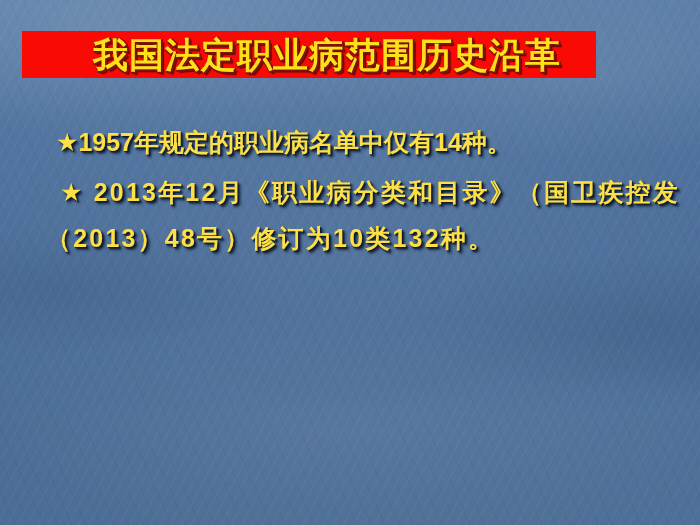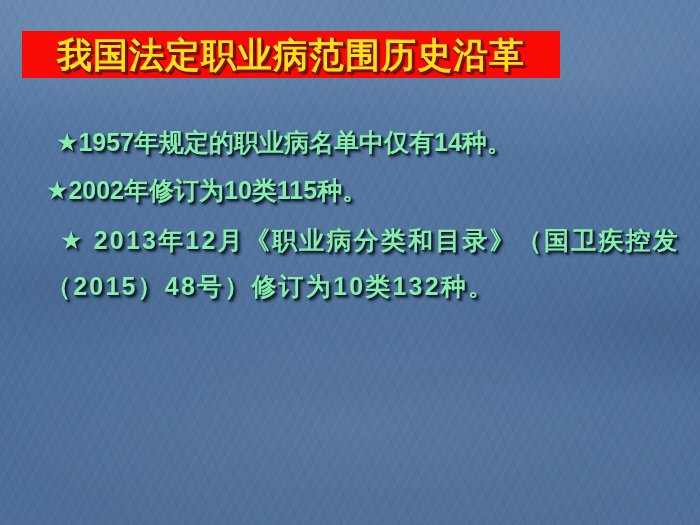--- a/index.html
+++ b/index.html
@@ -51,20 +51,21 @@
     position: absolute;
     left: 22px;
     top: 31px;
     width: 538px;
     height: 47px;
     background: #fa0a05;
     display: flex;
     align-items: center;
     justify-content: center;
     z-index: 3;
+    padding-left: 36px;
   }
   #title-banner .title-text {
     font-family: "Liberation Sans", "DejaVu Sans", sans-serif;
     font-size: 35px;
     font-weight: bold;
     color: #ffe01a;
     letter-spacing: 1px;
     white-space: nowrap;
     line-height: 1;
     text-shadow:
@@ -79,21 +80,21 @@
     position: absolute;
     left: 0;
     top: 120px;
     width: 700px;
     z-index: 2;
   }
   .body-line {
     font-family: "Liberation Sans", "DejaVu Sans", sans-serif;
     font-size: 25px;
     font-weight: bold;
-    color: #86efac;
+    color: #fde047;
     line-height: 44px;
     height: 44px;
     white-space: nowrap;
     text-shadow:
       2px 2px 2px rgba(14,24,44,0.95),
       1px 1px 0   rgba(20,32,56,0.9),
       3px 3px 3px rgba(10,18,36,0.55);
   }
   .line-1  { padding-left: 56px; }
   .line-2  { padding-left: 46px; }
@@ -109,18 +110,17 @@
 
   <div class="bg-texture"></div>
   <div class="bg-vignette"></div>
 
   <div id="title-banner">
     <span class="title-text">我国法定职业病范围历史沿革</span>
   </div>
 
   <div id="body-block">
     <div class="body-line line-1">★1957年规定的职业病名单中仅有14种。</div>
-    <div class="body-line line-4">★2002年修订为10类115种。</div>
     <div class="body-line line-5">★ 2013年12月《职业病分类和目录》（国卫疾控发</div>
-    <div class="body-line line-6">（2015）48号）修订为10类132种。</div>
+    <div class="body-line line-6">（2013）48号）修订为10类132种。</div>
   </div>
 
 </div>
 
 </body></html>

